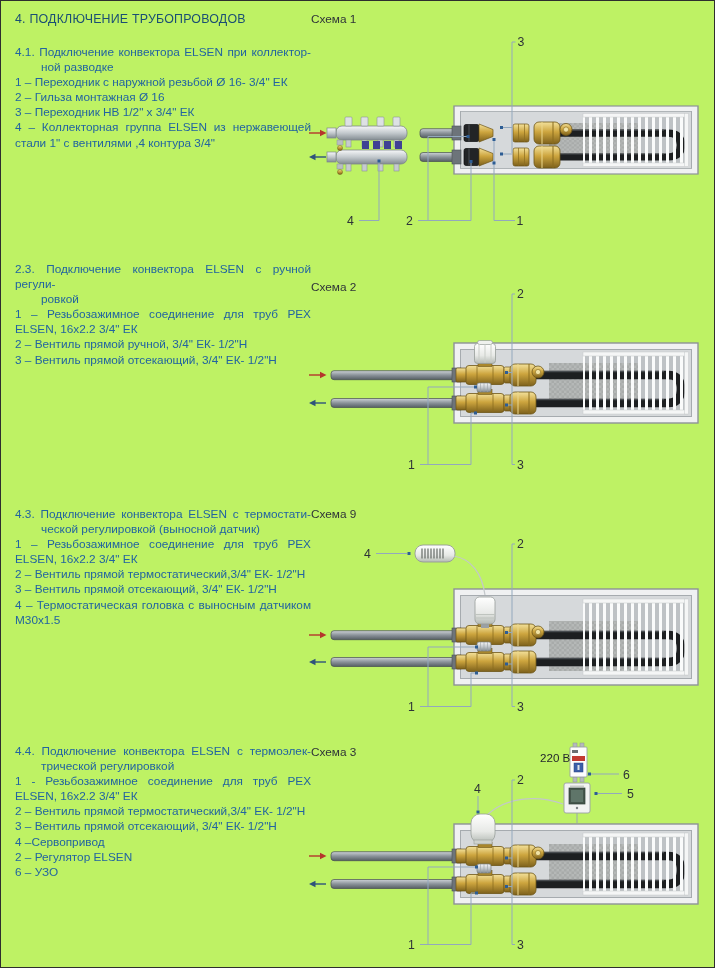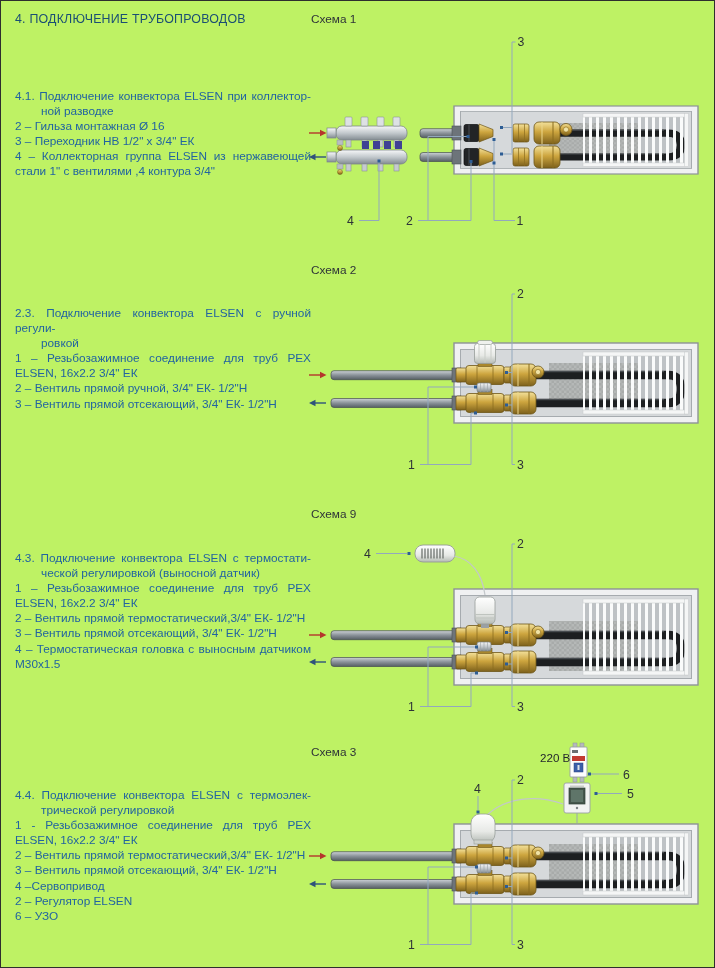--- a/index.html
+++ b/index.html
@@ -1,39 +1,40 @@
 <!DOCTYPE html>
 <html><head>
 <meta charset="utf-8">
 <style>
   html,body{margin:0;padding:0;background:#888;}
   .page{position:relative;width:713px;height:966px;background:#bef264;border:1px solid #2e2e2e;
         font-family:"Liberation Sans",sans-serif;overflow:hidden;}
   .title{position:absolute;left:14px;top:11px;font-size:12.4px;color:#1a4e74;letter-spacing:.2px;}
   .sec{position:absolute;left:14px;width:296px;color:#2264a0;font-size:11.8px;line-height:15.1px;}
-  .h-l1{text-align:justify;text-align-last:justify;margin-top:44px;}
+  .h-l1{text-align:justify;text-align-last:justify;}
   .h-l2{padding-left:26px;}
   .it{text-align:justify;}
   .scheme-label{position:absolute;font-size:11.8px;color:#2f3438;z-index:3;}
   svg.diag{position:absolute;left:305px;z-index:2;}
   .cn{font-size:12.3px;fill:#2e3338;font-family:"Liberation Sans",sans-serif;}
   .cl{stroke:#93a8bd;stroke-width:1;fill:none;}
   .cd{fill:#2d5d94;}
   .volt{font-size:11.6px;fill:#24282c;font-family:"Liberation Sans",sans-serif;}
 </style>
 </head>
 <body>
 
 <div class="page">
 
   <div class="title">4. ПОДКЛЮЧЕНИЕ ТРУБОПРОВОДОВ</div>
 
   <div class="sec" style="top:44px">
     <div class="h-l1">4.1. Подключение конвектора ELSEN при коллектор-</div>
     <div class="h-l2">ной разводке</div>
+    <div class="it">1 – Переходник с наружной резьбой Ø 16- 3/4" ЕК</div>
     <div class="it">2 – Гильза монтажная Ø 16</div>
     <div class="it">3 – Переходник НВ  1/2" х 3/4" ЕК</div>
     <div class="it">4 – Коллекторная группа ELSEN из нержавеющей стали 1" с вентилями ,4 контура 3/4"</div>
   </div>
 
   <div class="sec" style="top:261px">
     <div class="h-l1">2.3. Подключение конвектора ELSEN с ручной регули-</div>
     <div class="h-l2">ровкой</div>
     <div class="it">1 –  Резьбозажимное соединение для труб PEX ELSEN, 16х2.2 3/4" ЕК</div>
     <div class="it">2 – Вентиль прямой  ручной, 3/4" ЕК- 1/2"Н</div>
@@ -54,21 +55,21 @@
     <div class="h-l2">трической регулировкой</div>
     <div class="it">1 -  Резьбозажимное  соединение  для  труб  PEX ELSEN, 16х2.2 3/4" ЕК</div>
     <div class="it">2 – Вентиль прямой  термостатический,3/4" ЕК- 1/2"Н</div>
     <div class="it">3 – Вентиль прямой отсекающий, 3/4" ЕК- 1/2"Н</div>
     <div class="it">4 –Сервопривод</div>
     <div class="it">2 – Регулятор ELSEN</div>
     <div class="it">6 – УЗО</div>
   </div>
 
   <div class="scheme-label" style="left:310px;top:11px">Схема 1</div>
-  <div class="scheme-label" style="left:310px;top:262px">Схема 2</div>
+  <div class="scheme-label" style="left:310px;top:279px">Схема 2</div>
   <div class="scheme-label" style="left:310px;top:506px">Схема 9</div>
   <div class="scheme-label" style="left:310px;top:744px">Схема 3</div>
 
   <svg width="0" height="0" style="position:absolute" aria-hidden="true">
     <defs>
       <linearGradient id="brass" x1="0" y1="0" x2="0" y2="1">
         <stop offset="0" stop-color="#f3e19b"></stop>
           <stop offset=".45" stop-color="#cda53e"></stop>
           <stop offset="1" stop-color="#7d611c"></stop>
       </linearGradient>

